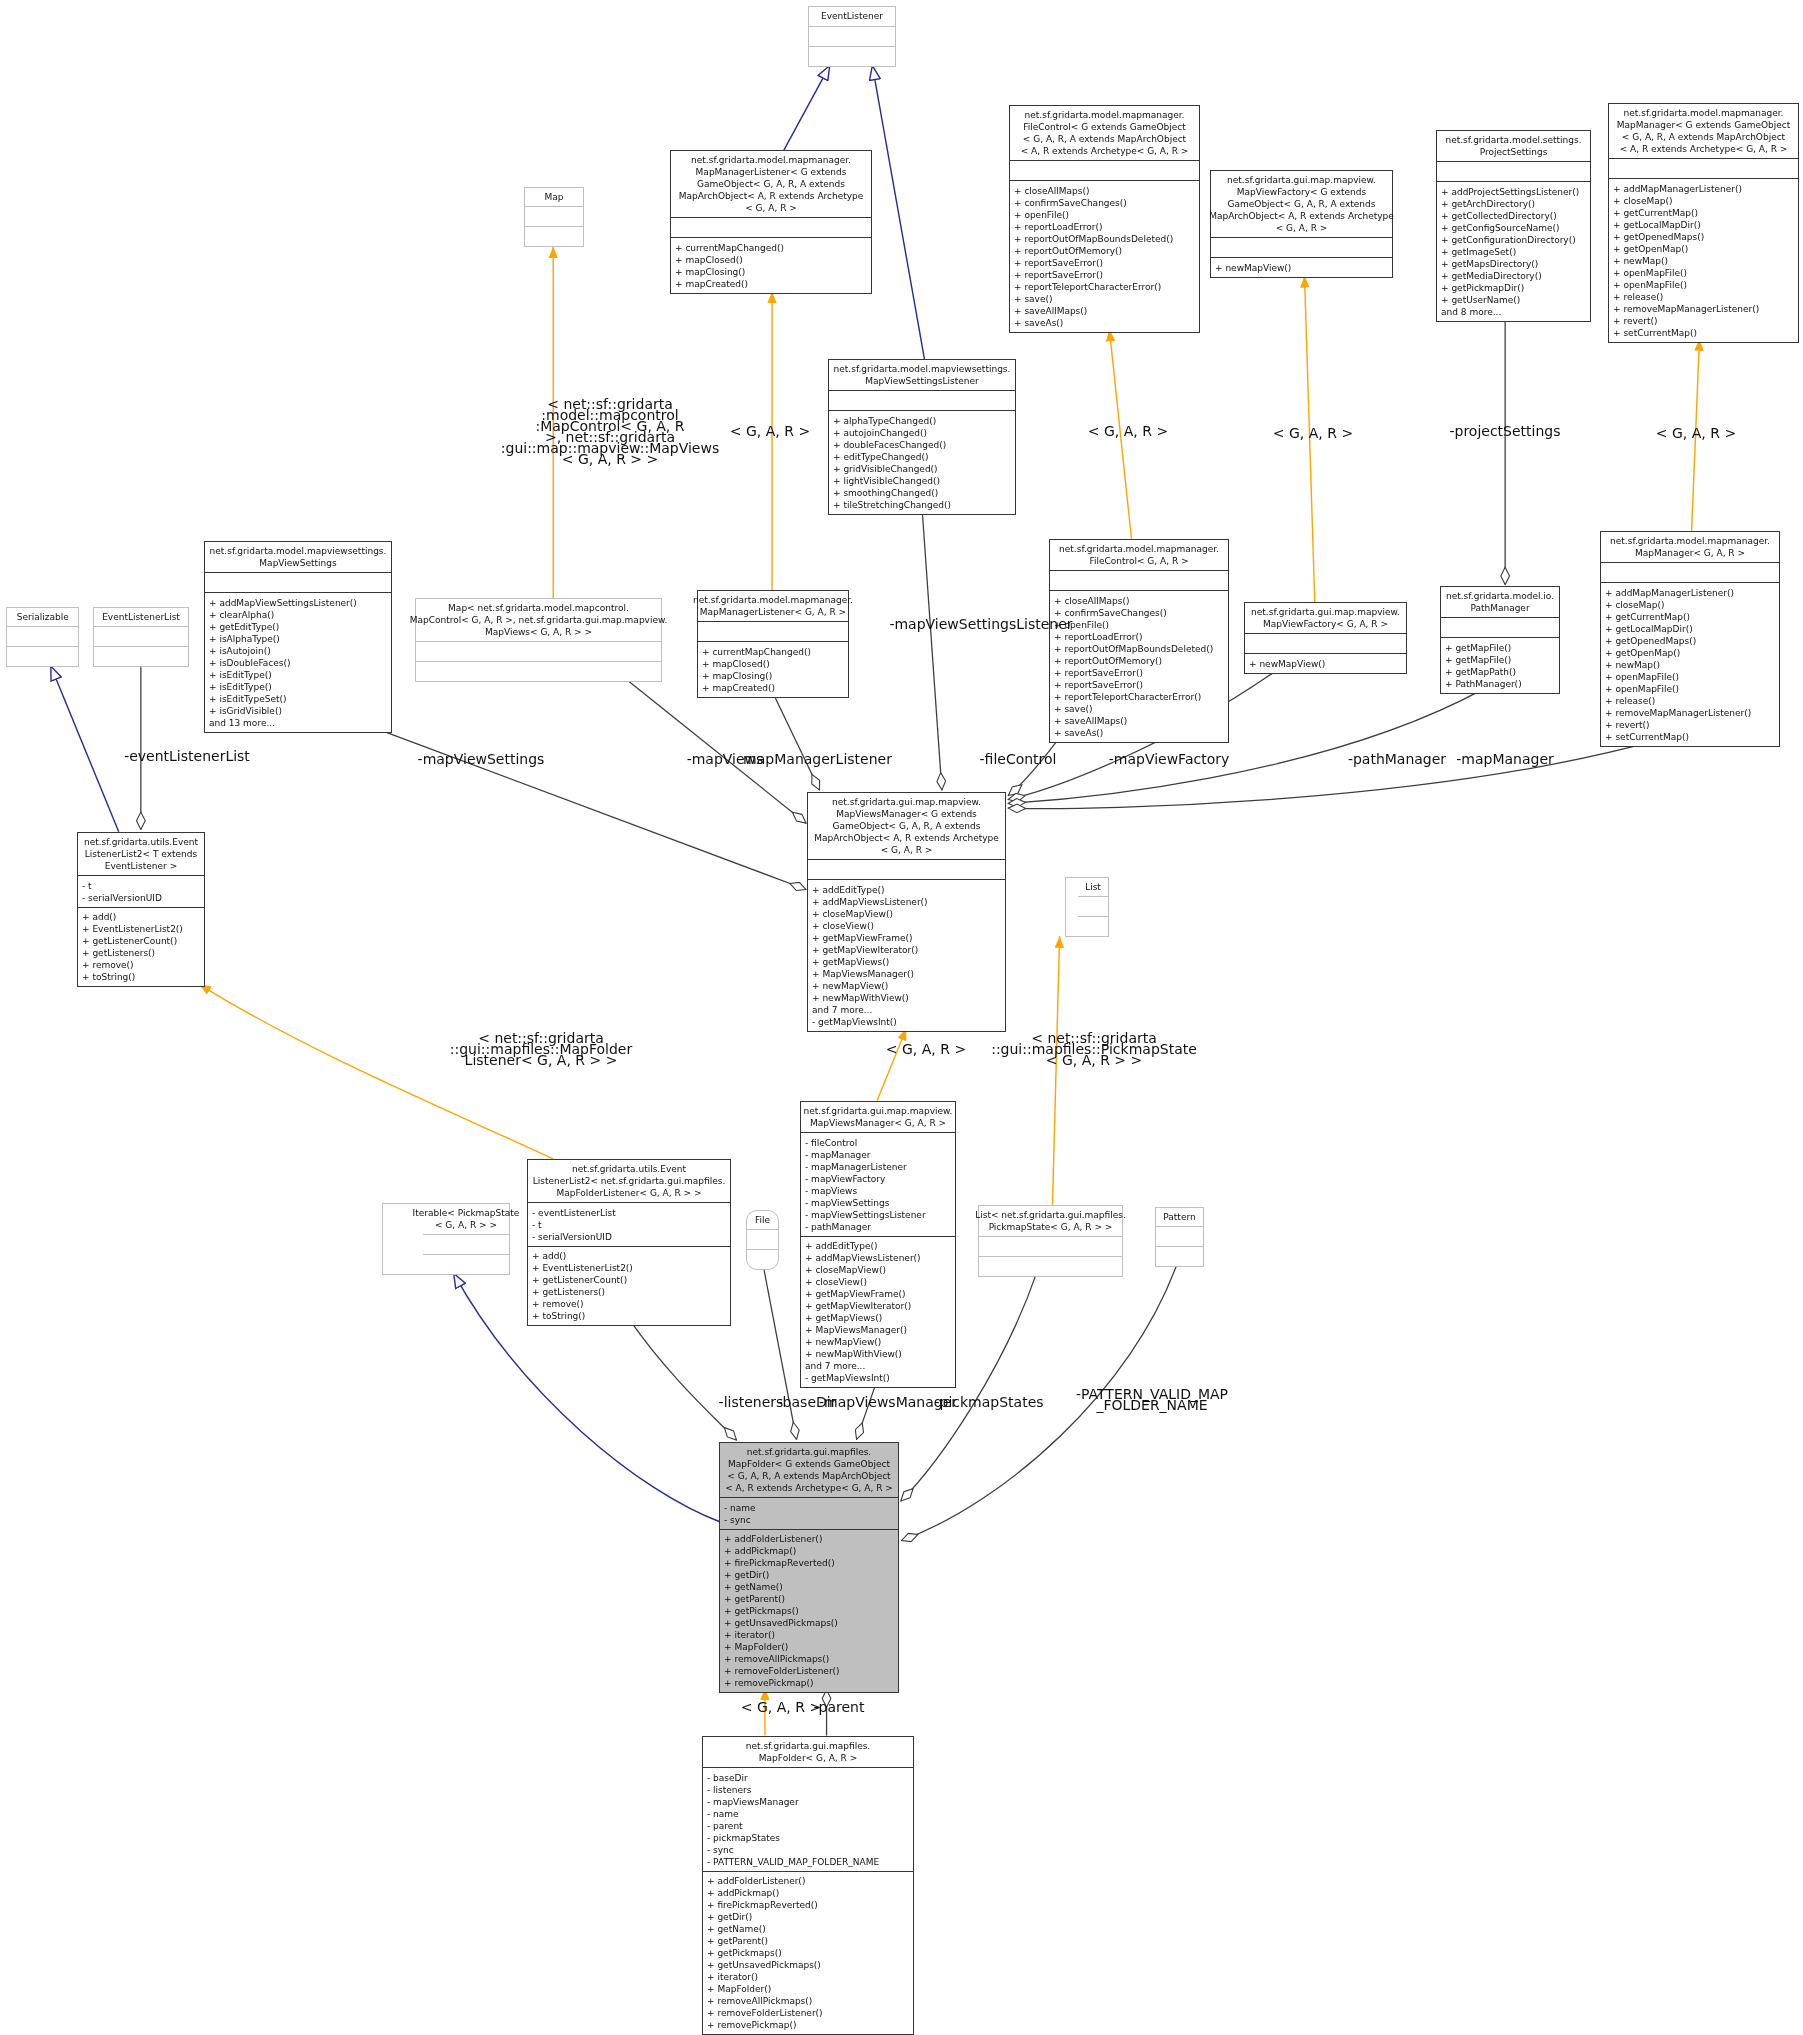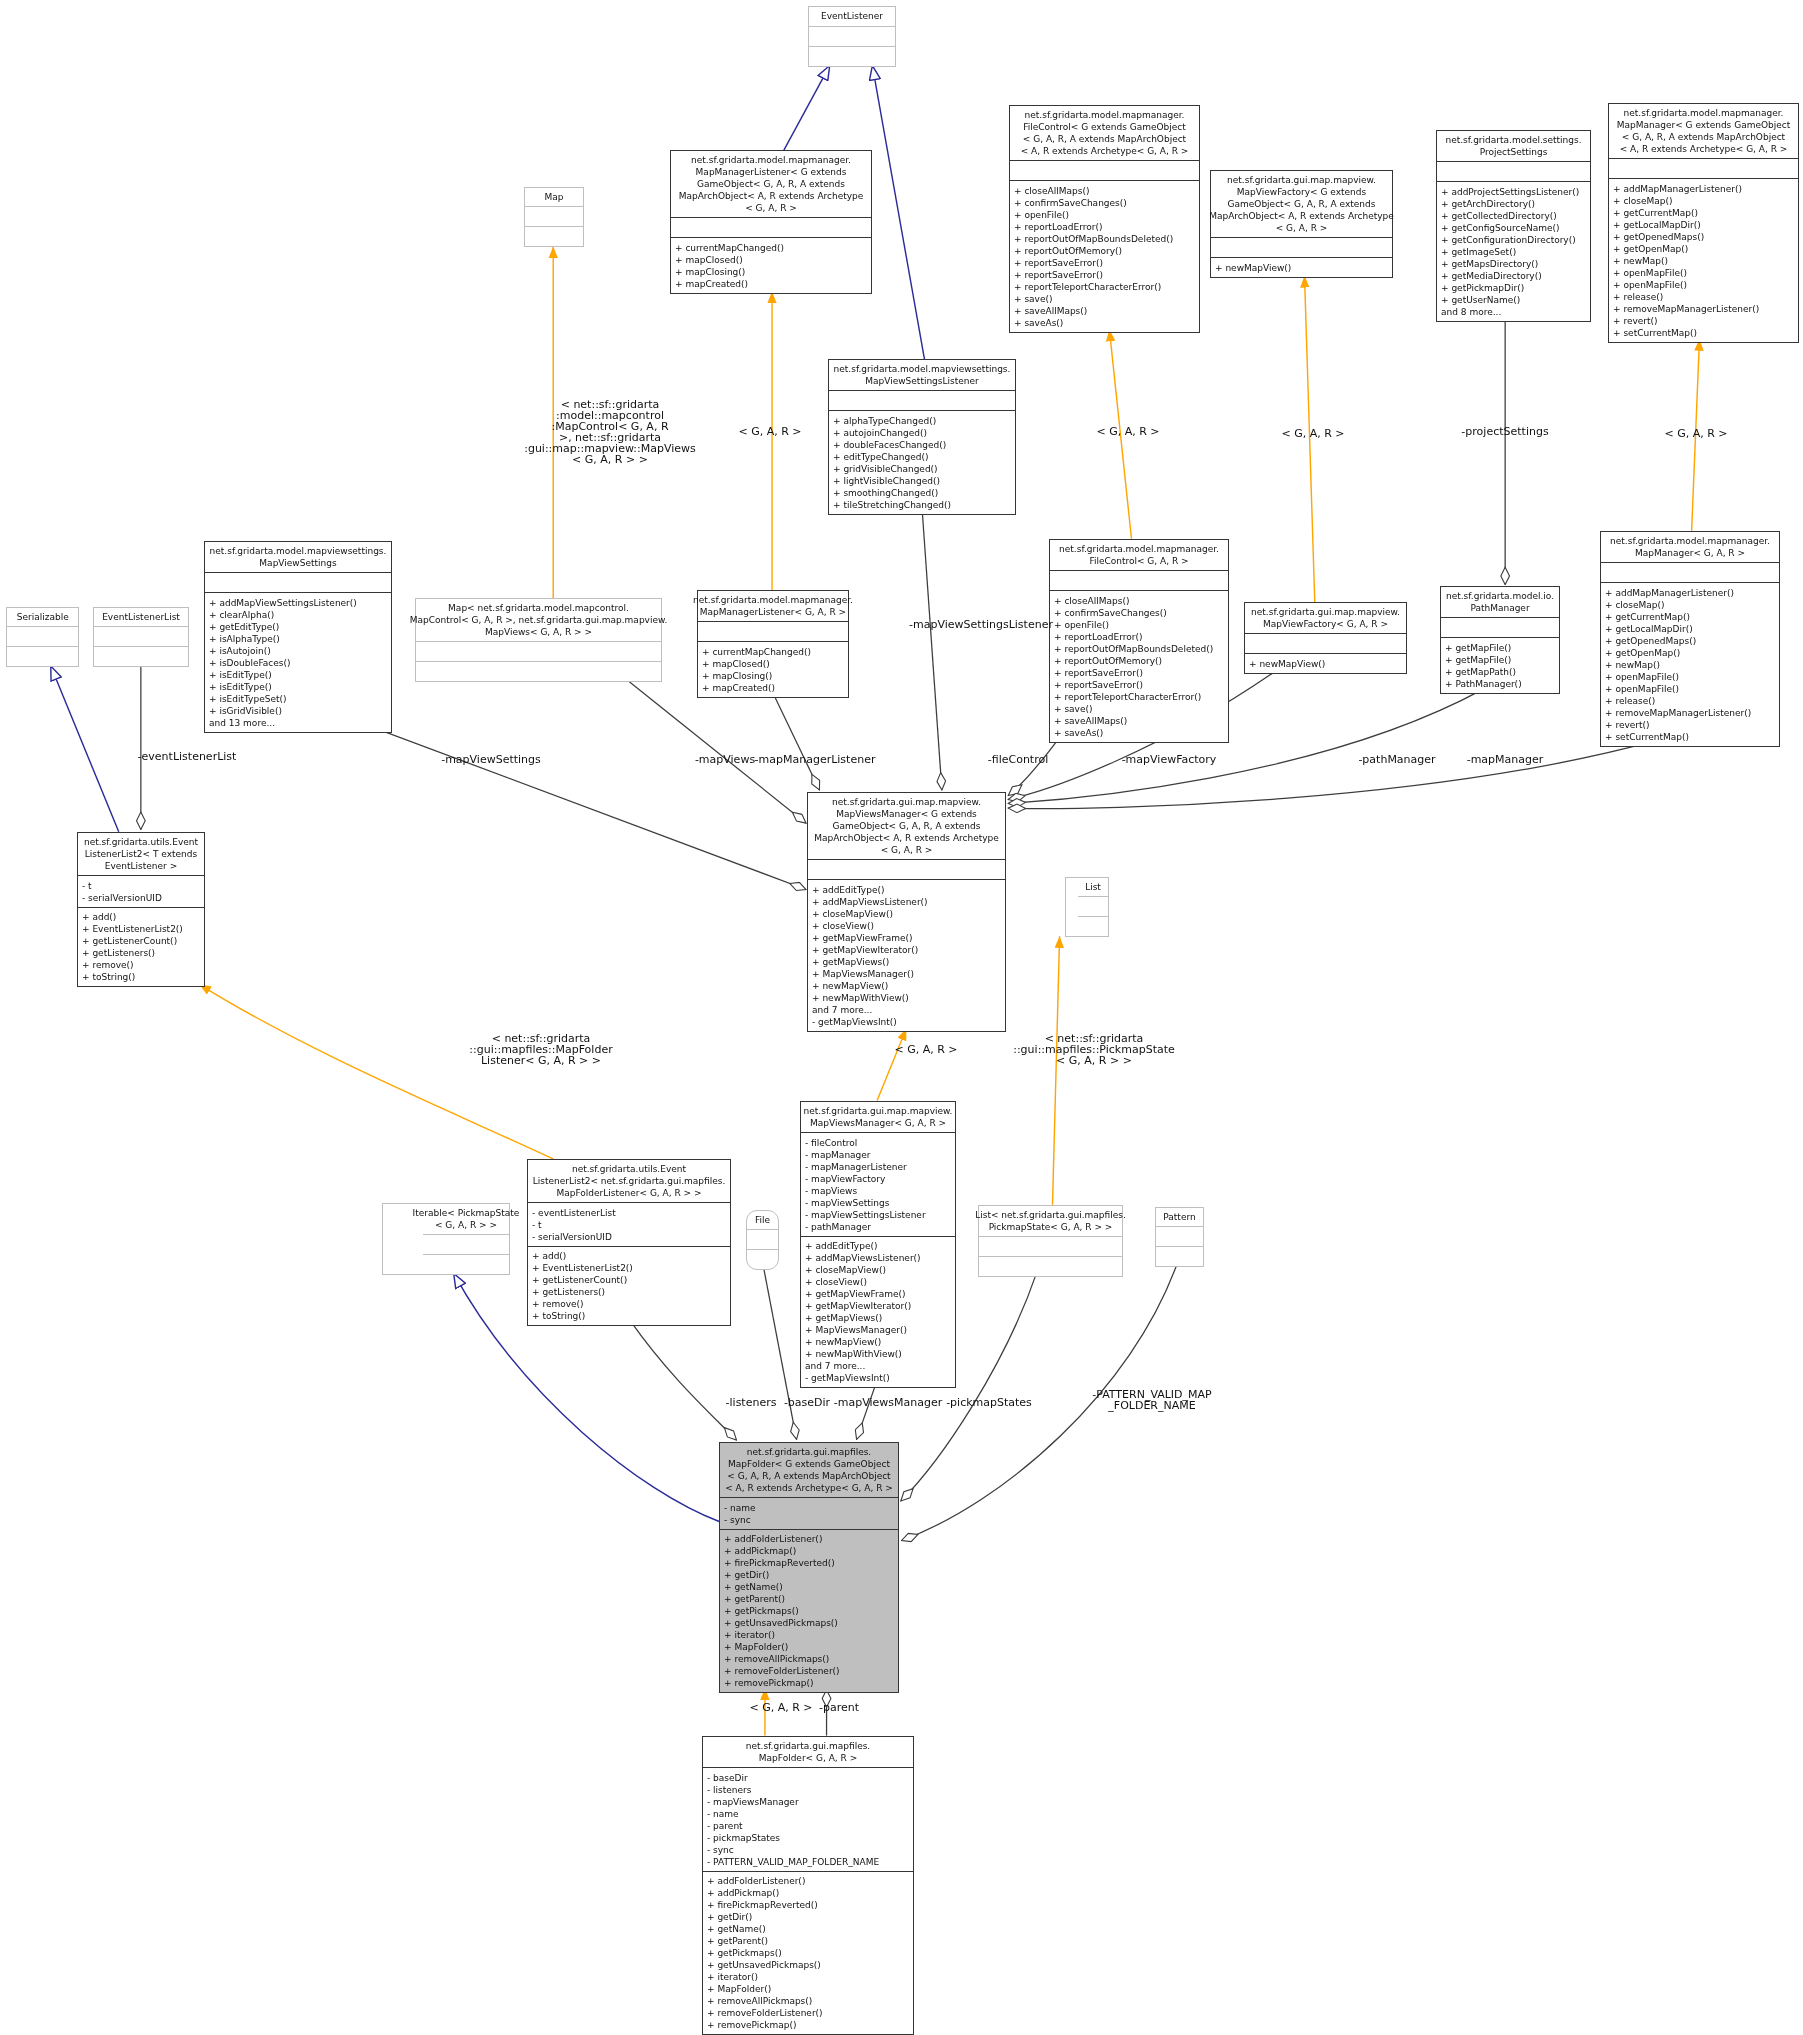--- a/index.html
+++ b/index.html
@@ -12,21 +12,21 @@
   .uml-box.external, .uml-box.external .sec { border-color:#bfbfbf; }
   .uml-box.highlight { background:#bfbfbf; }
   .sec { padding:3.2px 4px; }
   .sec + .sec { border-top:1.6px solid #353535; }
   .uml-box.external .sec + .sec { border-top-color:#bfbfbf; }
   .sec.title { text-align:center; padding:3.2px 1.6px; display:flex; flex-direction:column; align-items:center; }
   .sec.title div { white-space:nowrap; }
   .sec.attrs div, .sec.methods div { white-space:nowrap; text-align:left; }
   .sec.empty { height:19px; padding:0; }
   .edge-label { position:absolute; z-index:3; transform:translate(-50%,-50%);
-                font-size:11px; line-height:11px; text-align:center; white-space:nowrap; color:#111; }
+                font-size:14px; line-height:11px; text-align:center; white-space:nowrap; color:#111; }
 </style>
 </head>
 <body>
 
 <div id="diagram">
   <svg id="edges" width="1804" height="2035" viewBox="0 0 2283 2576">
     <defs>
       <marker id="mTriBlue" markerUnits="userSpaceOnUse" viewBox="0 0 20 16" refX="19" refY="8" markerWidth="20" markerHeight="16" orient="auto">
         <path d="M1,1 L19,8 L1,15 z" fill="#ffffff" stroke="#2a2a99" stroke-width="1.8"></path>
       </marker>
@@ -528,21 +528,21 @@
     </div>
     <div class="edge-label" style="left: 1696px; top: 433px;">
       <div>&lt; G, A, R &gt;</div>
     </div>
     <div class="edge-label" style="left: 981px; top: 624px;">
       <div>-mapViewSettingsListener</div>
     </div>
     <div class="edge-label" style="left: 187px; top: 756px;">
       <div>-eventListenerList</div>
     </div>
-    <div class="edge-label" style="left: 491px; top: 759px;">
+    <div class="edge-label" style="left: 481px; top: 759px;">
       <div>-mapViewSettings</div>
     </div>
     <div class="edge-label" style="left: 725px; top: 759px;">
       <div>-mapViews</div>
     </div>
     <div class="edge-label" style="left: 815px; top: 759px;">
       <div>-mapManagerListener</div>
     </div>
     <div class="edge-label" style="left: 1018px; top: 759px;">
       <div>-fileControl</div>

